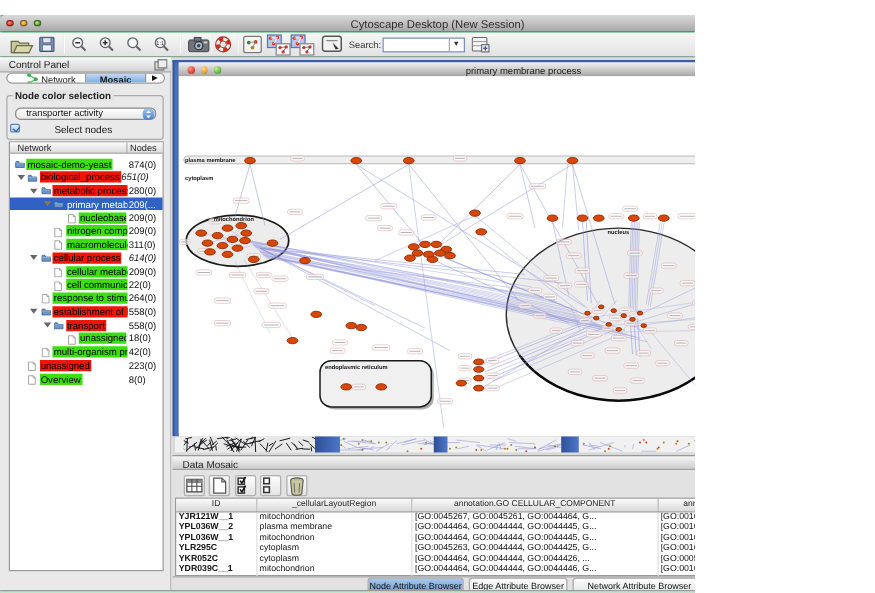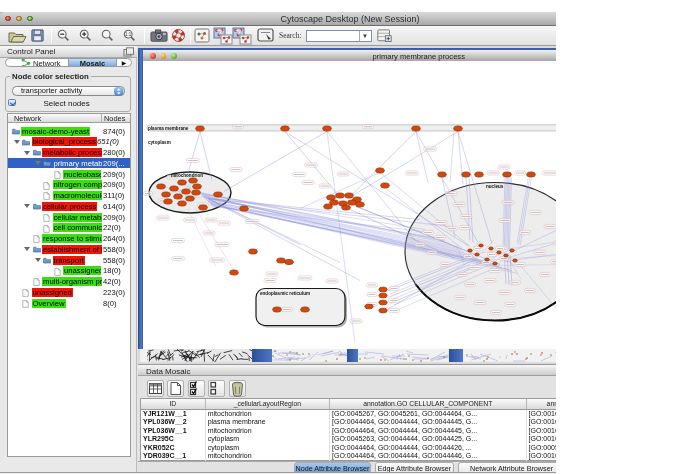--- a/index.html
+++ b/index.html
@@ -8,21 +8,21 @@
   background:linear-gradient(#d9d9d9,#bdbdbd 60%,#a8a8a8); border-bottom:1px solid #6e6e6e; border-radius:4px 4px 0 0; }
 .tl { position:absolute; top:3.6px; width:5.8px; height:5.8px; border-radius:50%; }
 #titlebar .t1 { left:5.4px; background:radial-gradient(circle at 35% 30%, #ff9a8a, #e04438 60%, #9c1f14); border:0.5px solid #8a2018;}
 #titlebar .t2 { left:16.2px; background:radial-gradient(circle at 35% 30%, #ffd98a, #e8a33d 60%, #9c6a14); border:0.5px solid #8a6018;}
 #titlebar .t3 { left:27px;  background:radial-gradient(circle at 35% 30%, #c8f0a0, #66b93e 60%, #3c7a1c); border:0.5px solid #3c6a18;}
 #titlebar .ttext { position:absolute; left:0; right:0; top:2.4px; text-align:center; font-size:9px; color:#2c2c2c; }
 #toolbar { position:absolute; left:0; top:14px; width:700px; height:19.5px;
   background:linear-gradient(#f7f7f7,#e2e2e2); border-bottom:1px solid #9b9b9b; }
 #toolbar .ic { position:absolute; top:1.5px; }
 #toolbar .sep { position:absolute; top:2px; width:1px; height:15px; background:#c2c2c2; border-right:1px solid #fff; }
-#toolbar .search-label { position:absolute; left:279px; top:5px; font-size:7.5px; color:#333;font-family:Liberation Serif, serif; }
+#toolbar .search-label { position:absolute; left:279px; top:5px; font-size:7.5px; color:#333; }
 #toolbar .search-field { position:absolute; left:306px; top:3.5px; width:66px; height:12px; background:#fff; border:1px solid #7a8eb8; }
 #toolbar .search-arrow { position:absolute; right:1px; top:0; width:11px; height:10px; border-left:1px solid #aaa; font-size:6px; color:#333; text-align:center; line-height:10px; }
 #main { position:absolute; left:0; top:34px; width:700px; height:426px; background:#e4e4e4; }
 #cp { position:absolute; left:0; top:0; width:137px; height:426px; background:#e9e9e9; border-right:1px solid #bcbcbc; }
 #cp .hdr { position:absolute; left:0; top:0; width:137px; height:11.5px; background:linear-gradient(#f8f8f8,#d4d4d4); border-bottom:1px solid #a8a8a8; }
 #cp .hdr span { position:absolute; left:7px; top:1.2px; font-size:8px; color:#1c1c1c; }
 #cp .hdr .fl { position:absolute; left:auto; right:3px; top:0.5px; }
 #tabs { position:absolute; left:5px; top:11.5px; width:127px; height:9.5px; background:#fdfdfd; border:1px solid #9a9a9a; border-radius:5px; overflow:hidden; }
 #tabs .seg1 { position:absolute; left:27px; top:0; width:40px; height:100%; font-size:7.5px; color:#222; text-align:left; line-height:9px; }
 #tabs .seg2 { position:absolute; left:62px; top:0; width:48px; height:100%; background:linear-gradient(#c2daf4,#7fade3); font-weight:bold; font-size:7.5px; color:#1a1a1a; text-align:center; line-height:9px; border-left:1px solid #9a9a9a; }
@@ -322,21 +322,21 @@
             <div style="position:absolute;left:52.5px;top:144.8px;height:9.2px;line-height:9.2px;background:#3bdf0d;color:#000;padding:0 1px;font-size:7.7px;max-width:49px;overflow:hidden;white-space:nowrap;">macromolecule</div>
             <div style="position:absolute;left:103px;top:144.8px;height:9.2px;line-height:9.2px;color:#111;font-size:7.6px;">311(0)</div>
             <div style="position:absolute;left:24.0px;top:158.2px;width:0;height:0;border-left:3.4px solid transparent;border-right:3.4px solid transparent;border-top:4.6px solid #666;"></div>
             <div style="position:absolute;left:32.5px;top:157.0px;">
               <svg width="8" height="7" viewBox="0 0 8 7">
                 <path d="M0.5 1.8 L0.5 6 L7.5 6 L7.5 2.6 L3.6 2.6 L2.9 1.2 L0.9 1.2 Z" fill="#6b96c8" stroke="#3a5f8a" stroke-width="0.6"></path>
                 <path d="M0.5 3 L7.5 3" stroke="#88aed6" stroke-width="0.7"></path>
               </svg>
             </div>
             <div style="position:absolute;left:42.0px;top:155.6px;height:9.2px;line-height:9.2px;background:#f21505;color:#000;padding:0 1px;font-size:7.7px;max-width:60px;overflow:hidden;white-space:nowrap;">cellular process</div>
-            <div style="position:absolute;left:103px;top:155.6px;height:9.2px;line-height:9.2px;color:#111;font-size:7.6px;">614(0)</div>
+            <div style="position:absolute;left:103px;top:155.6px;height:9.2px;line-height:9.2px;color:#111;font-size:7.6px;font-style:italic;">614(0)</div>
             <div style="position:absolute;left:43.0px;top:167.7px;">
               <svg width="7" height="8" viewBox="0 0 7 8">
                 <path d="M0.8 0.6 L4.6 0.6 L6.2 2.2 L6.2 7.4 L0.8 7.4 Z" fill="#fdfdfd" stroke="#9a9a9a" stroke-width="0.7"></path>
                 <path d="M4.6 0.6 L4.6 2.2 L6.2 2.2" fill="none" stroke="#9a9a9a" stroke-width="0.7"></path>
               </svg>
             </div>
             <div style="position:absolute;left:52.5px;top:166.3px;height:9.2px;line-height:9.2px;background:#3bdf0d;color:#000;padding:0 1px;font-size:7.7px;max-width:49px;overflow:hidden;white-space:nowrap;">cellular metabo</div>
             <div style="position:absolute;left:103px;top:166.3px;height:9.2px;line-height:9.2px;color:#111;font-size:7.6px;">209(0)</div>
             <div style="position:absolute;left:43.0px;top:178.5px;">
               <svg width="7" height="8" viewBox="0 0 7 8">

